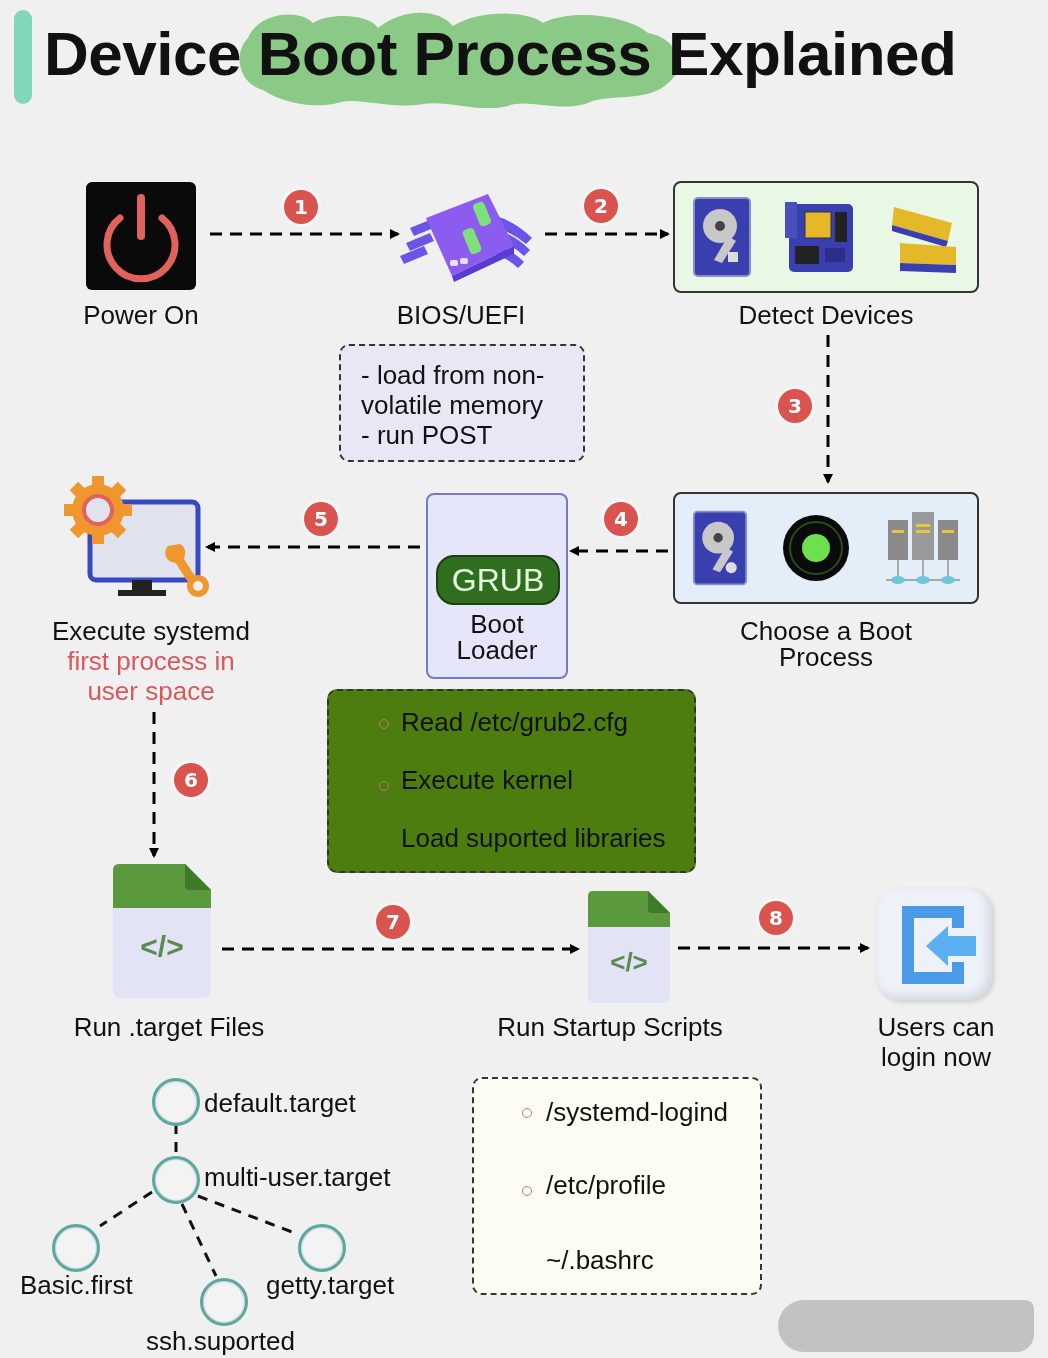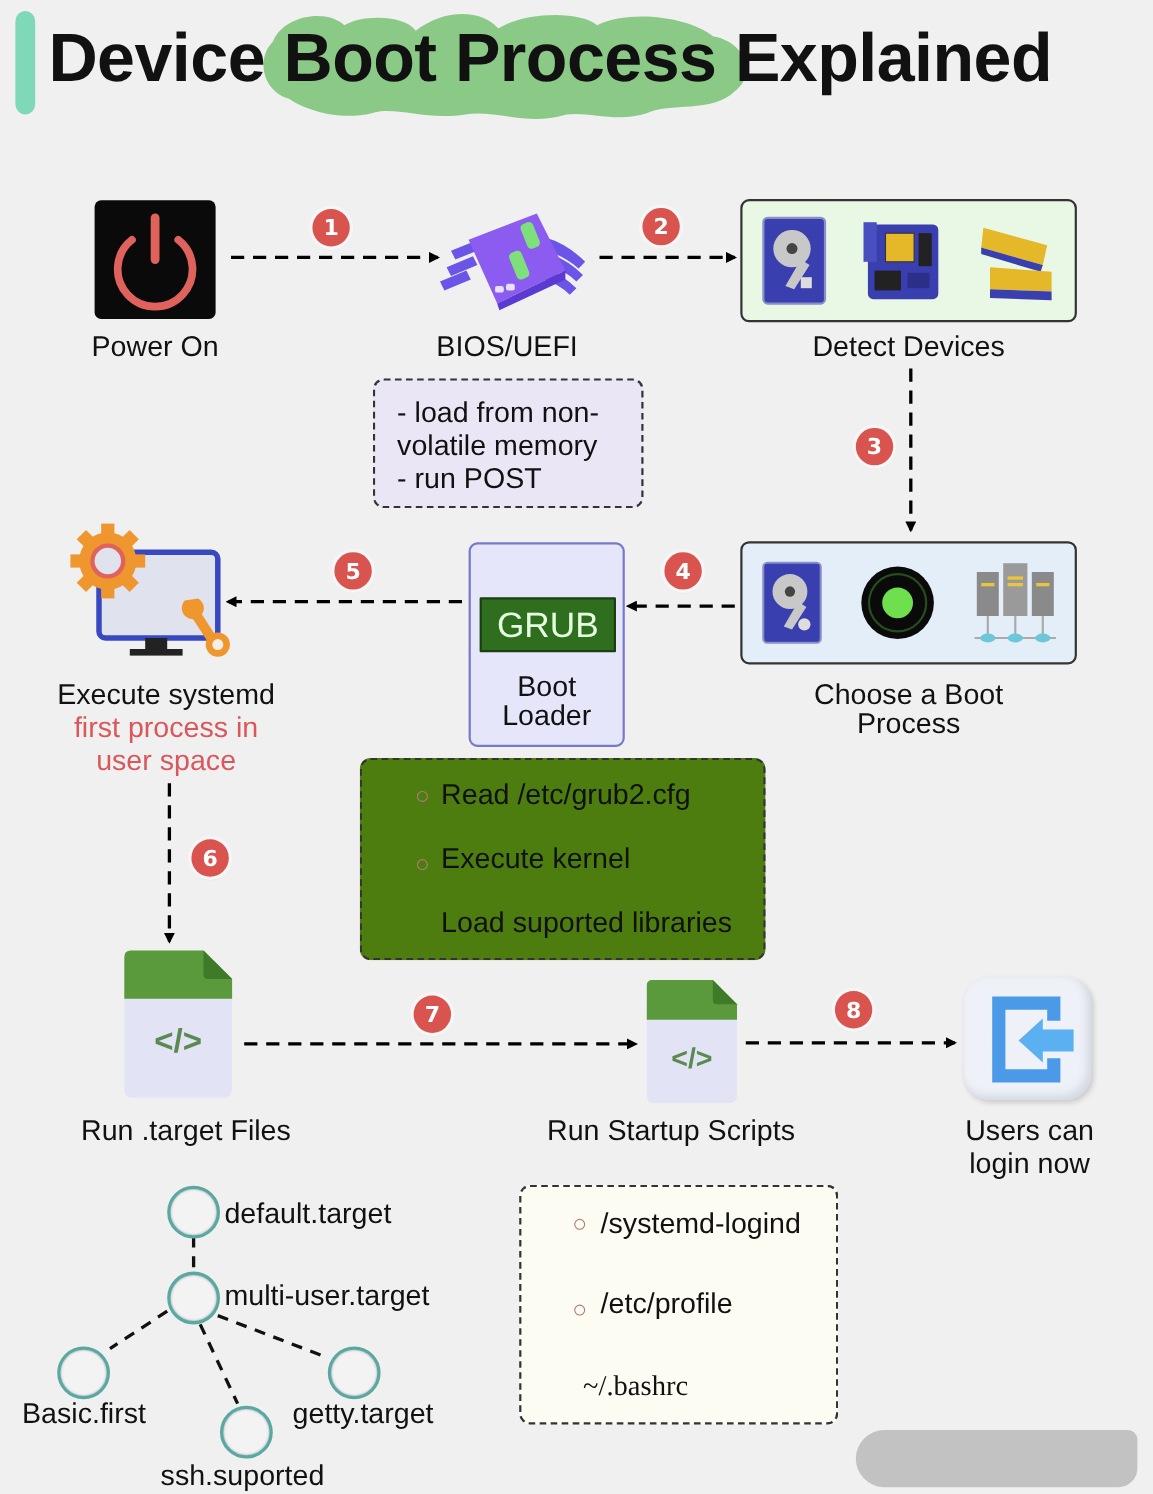--- a/index.html
+++ b/index.html
@@ -13,22 +13,22 @@
   .label { font-size:26px; text-align:center; white-space:nowrap; line-height:26px; }
   .sub { color:#d9585c; }
   .badge { width:34px; height:34px; border-radius:50%; background:#d9534f; color:#fff;
            font-size:20px; font-weight:bold; text-align:center; line-height:34px;
            box-shadow:0 0 0 3px #f6f6f6, 0 1px 3px rgba(0,0,0,0.3); font-family:"DejaVu Sans", sans-serif; }
   .devbox { border:2px solid #333; border-radius:8px; display:flex; align-items:center; justify-content:space-around; }
   .note { border:2px dashed #333; border-radius:10px; font-size:26px; line-height:30px; }
   .note-item { position:relative; white-space:nowrap; }
   .bullet { position:absolute; width:8px; height:8px; border:1.5px solid #b07a7a; border-radius:50%; }
   .grub-box { left:426px; top:493px; width:138px; height:182px; background:#e6e6fa; border:2px solid #7777cc; border-radius:8px; }
-  .grub { position:absolute; left:8px; top:48px; width:120px; height:46px; background:#2e6e1e; border:2px solid #1b3f12;
-          border-radius:1px; color:#e6ffe0; font-size:32px; text-align:center; line-height:46px; }
+  .grub { position:absolute; left:8px; top:60px; width:120px; height:46px; background:#2e6e1e; border:2px solid #1b3f12;
+          border-radius:18px; color:#e6ffe0; font-size:32px; text-align:center; line-height:46px; }
   .grub-label { position:absolute; left:0; width:138px; top:116px; font-size:26px; line-height:26px; text-align:center; }
   .node { width:42px; height:42px; border-radius:50%; border:3px solid #5aa9a0; background:#f3f3f3;
           box-shadow: inset 0 0 2px #88a; }
   .tree-label { font-size:26px; white-space:nowrap; }
   .smudge { left:778px; top:1300px; width:256px; height:52px; background:#c2c2c2; border-radius:30px 10px 20px 30px; }
   svg { overflow:visible; }
 </style>
 </head>
 <body>
 
@@ -239,21 +239,21 @@
 <div class="abs label" style="left:470px;top:1014px;width:280px;">Run Startup Scripts</div>
 <div class="abs note" style="left:472px;top:1077px;width:286px;height:214px;background:#fdfcf3;">
   <div class="note-item" style="position:absolute;left:72px;top:18px;">
     <span class="bullet" style="left:-24px;top:11px;"></span>
     <span>/systemd-logind</span>
   </div>
   <div class="note-item" style="position:absolute;left:72px;top:91px;">
     <span class="bullet" style="left:-24px;top:16px;"></span>
     <span>/etc/profile</span>
   </div>
-  <div class="note-item" style="position:absolute;left:56px;top:166px;font-family:Liberation Serif, serif;">~/.bashrc</div>
+  <div class="note-item" style="position:absolute;left:72px;top:166px;">~/.bashrc</div>
 </div>
 
 <div class="abs" style="left:876px;top:888px;width:116px;height:112px;background:#eef1f7;border-radius:24px;box-shadow:inset -4px -4px 8px #d4d8e2, 2px 2px 5px rgba(0,0,0,0.15);">
   <svg width="116" height="112" viewBox="0 0 116 112">
     <path d="M26,18 L88,18 L88,40 L76,40 L76,30 L38,30 L38,84 L76,84 L76,74 L88,74 L88,96 L26,96 Z" fill="#4a9ae8"></path>
     <path d="M100,48 L72,48 L72,38 L50,58 L72,78 L72,68 L100,68 Z" fill="#5ab0f0"></path>
   </svg>
 </div>
 <div class="abs label" style="left:850px;top:1014px;width:172px;">
   <div>Users can</div>

